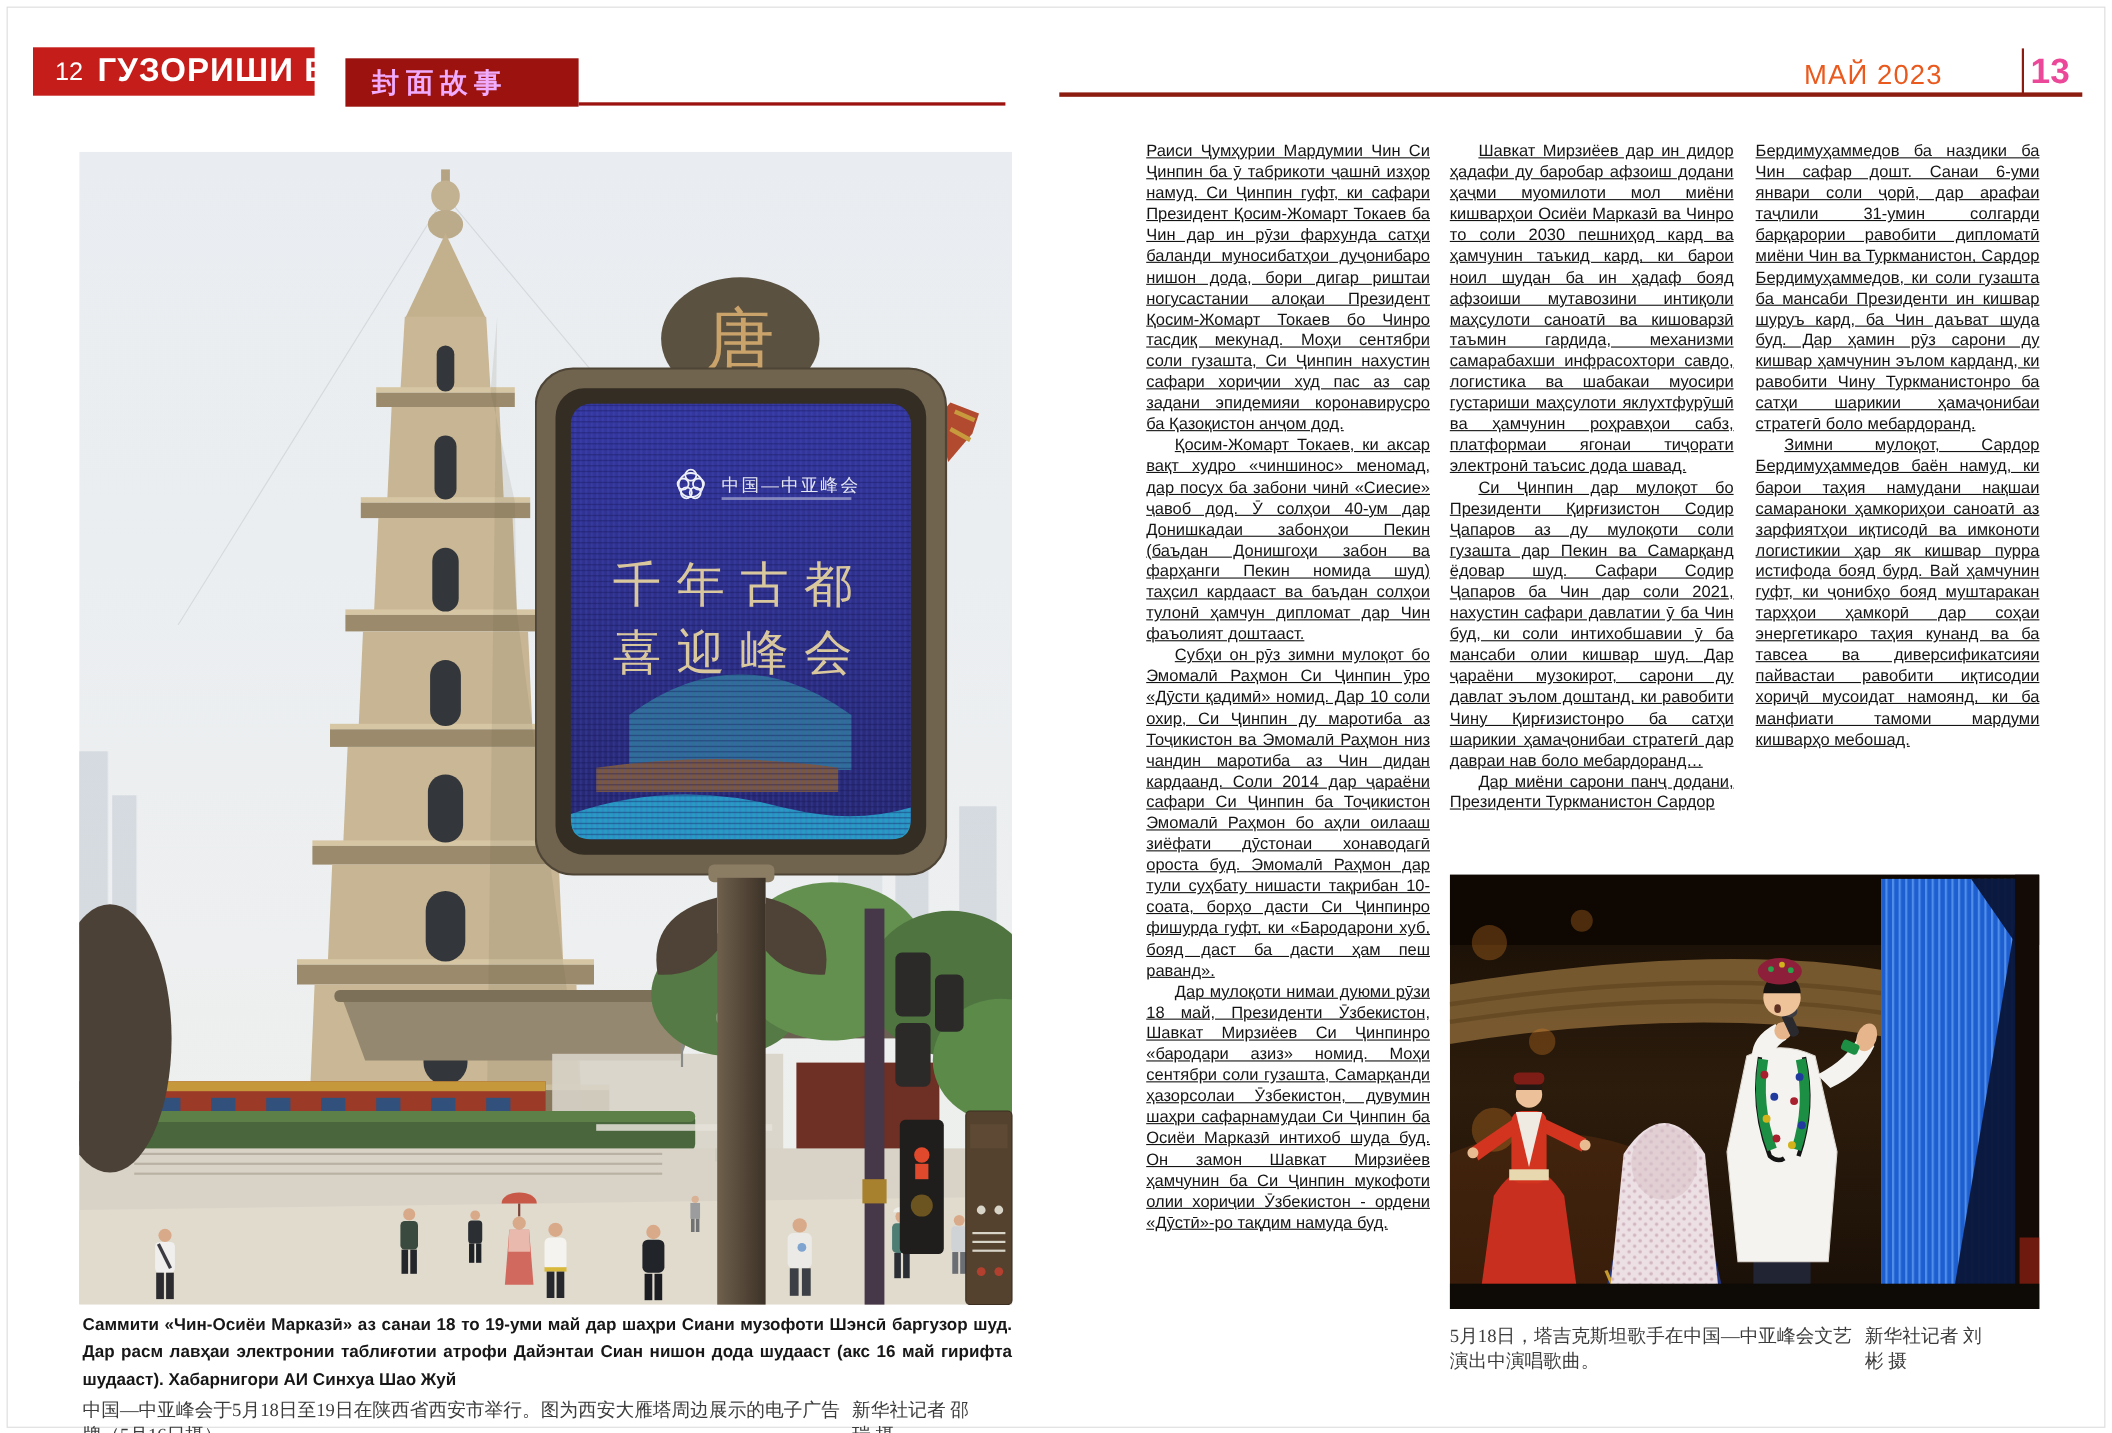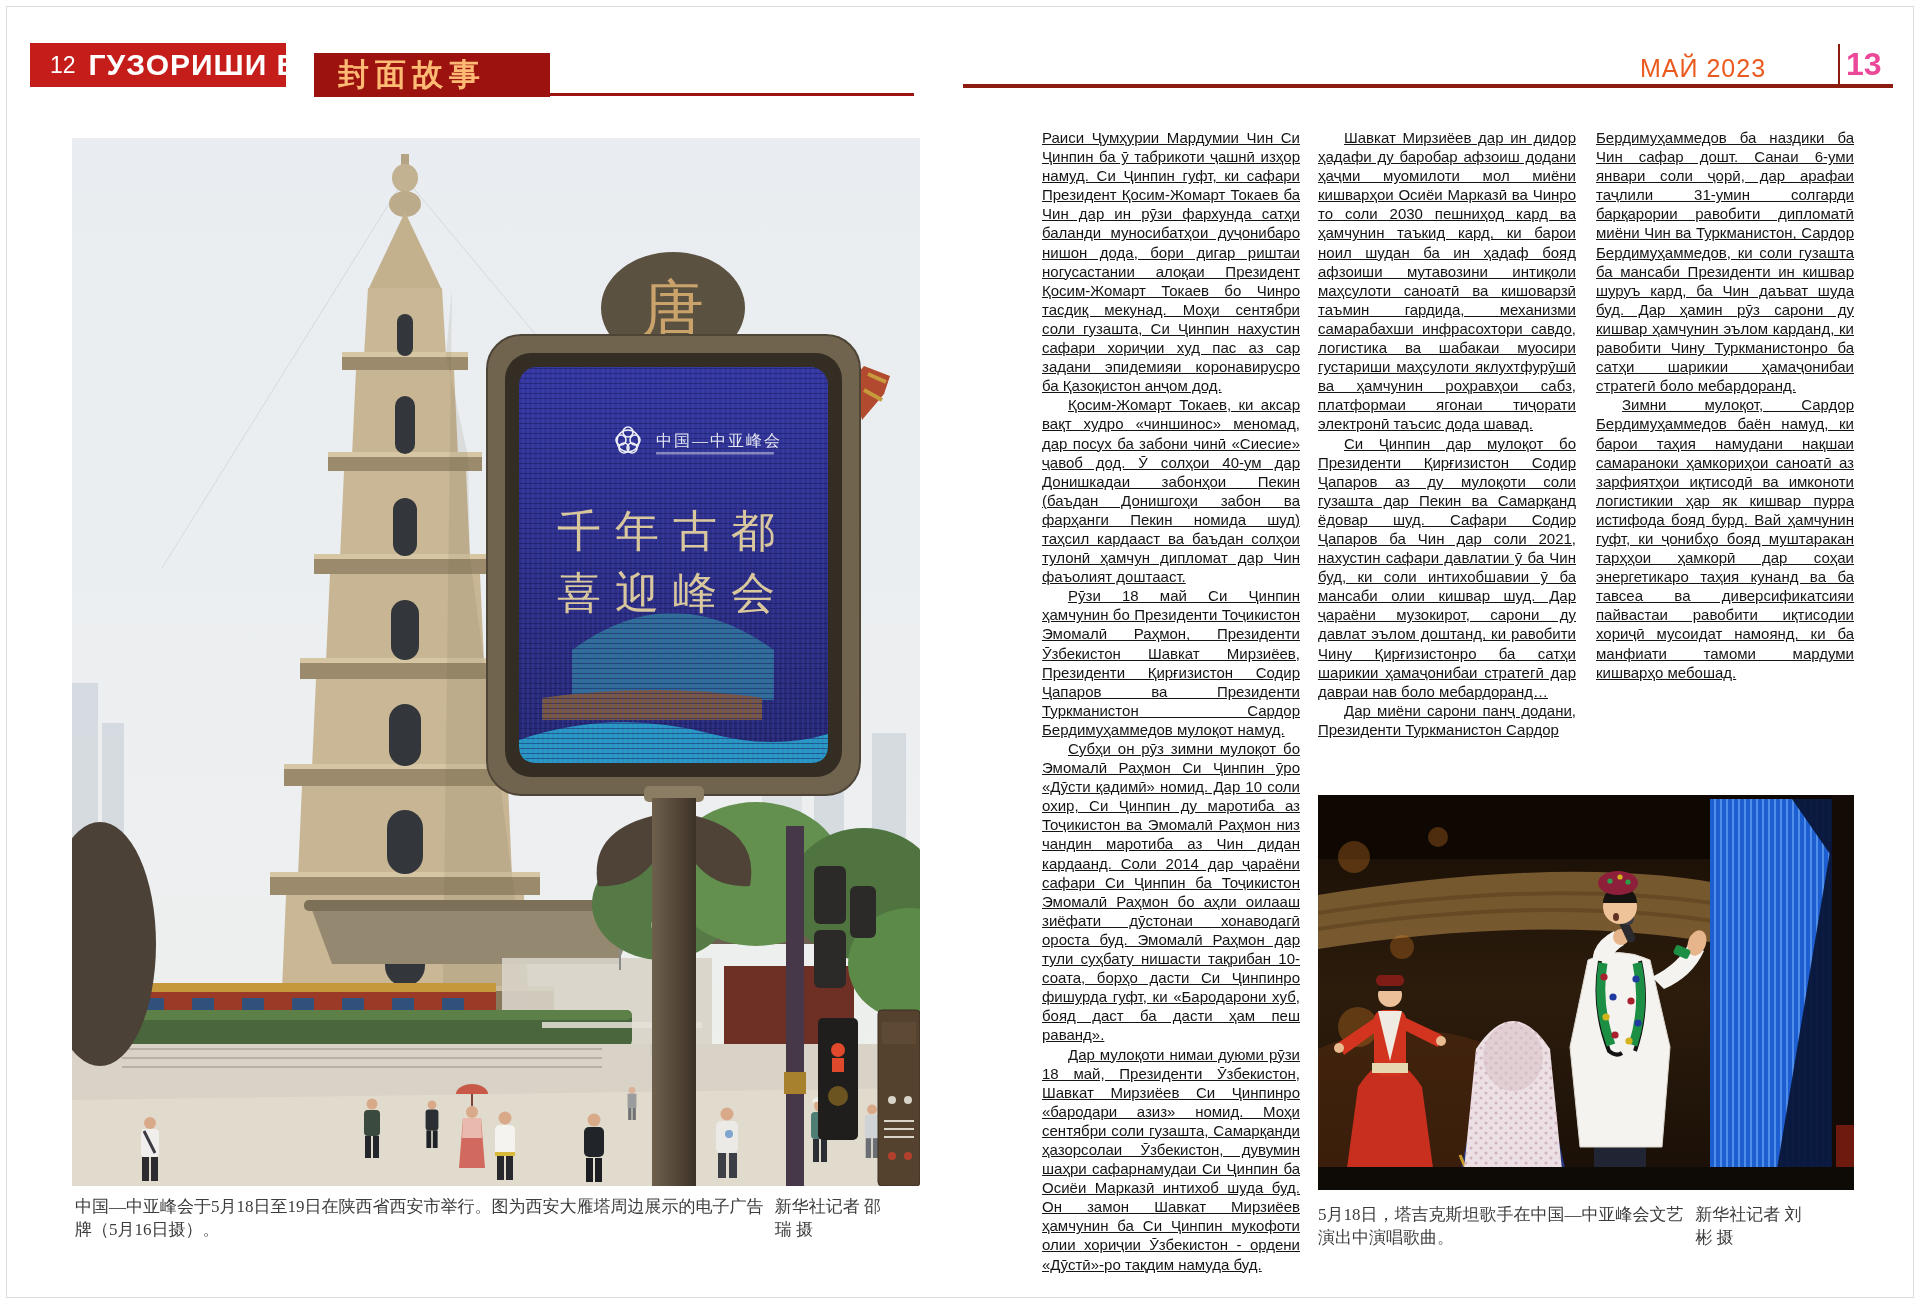--- a/index.html
+++ b/index.html
@@ -6,22 +6,22 @@
   #page{position:relative;width:1920px;height:1303px;background:#ffffff;overflow:hidden;
         font-family:"Liberation Sans","DejaVu Sans",sans-serif;color:#161616;}
   .abs{position:absolute;}
   
   .page-edge{left:6px;top:6px;width:1906px;height:1290px;border:1px solid #dcdcdc;}
 
   
   .red-bar{left:30px;top:43px;width:256px;height:44px;background:#c41d1a;display:flex;align-items:center;}
   .red-bar .num{color:#fff;font-size:23px;margin-left:20px;}
   .red-bar .ttl{color:#fff;font-weight:bold;font-size:30px;margin-left:13px;letter-spacing:1px;white-space:nowrap;}
-  .cn-box{left:314px;top:53px;width:236px;height:44px;background:#9b120e;color:#fdba74;
-          font-size:31px;font-weight:bold;display:flex;align-items:center;padding-left:24px;
+  .cn-box{left:314px;top:53px;width:212px;height:44px;background:#9b120e;color:#f0abfc;
+          font-size:25px;font-weight:bold;display:flex;align-items:center;padding-left:24px;
           letter-spacing:6px;box-sizing:border-box;font-family:"Liberation Serif","DejaVu Serif",serif;}
   .cn-underline{left:526px;top:93px;width:388px;height:3px;background:#9b120e;}
   .may{left:1640px;top:54px;width:190px;text-align:left;color:#ea5a1e;font-size:25px;letter-spacing:1px;}
   .vline{left:1838px;top:44px;width:2px;height:42px;background:#8c1b10;}
   .pnum13{left:1846px;top:46px;color:#ec4899;font-size:32px;font-weight:bold;}
   .hrule-right{left:963px;top:84px;width:930px;height:4px;background:#8c1b10;}
 
   
   .qr-panel{left:80px;top:148px;width:130px;text-align:center;}
   .qr{position:relative;width:94px;height:94px;margin:0 auto;background:#fff;border:3px solid #fff;box-sizing:border-box;}
@@ -343,30 +343,30 @@
       <text x="601" y="470" text-anchor="middle" font-size="44" letter-spacing="14" fill="#d9c79d" font-family="'Liberation Serif',serif">喜迎峰会</text>
       <rect x="572" y="648" width="60" height="16" rx="5" fill="#8b7d64"></rect>
       <rect x="580" y="660" width="44" height="388" fill="url(#postg)"></rect>
       <path d="M580 678 Q516 694 526 748 Q560 750 580 726 Z" fill="#4e4336"></path>
       <path d="M624 678 Q688 694 678 748 Q644 750 624 726 Z" fill="#4e4336"></path>
     </g>
   </svg>
   </div>
 
   <div class="abs cap-left">
+    <p class="cap-tj">Саммити «Чин-Осиёи Марказӣ» аз санаи 18 то 19-уми май дар шаҳри Сиани музофоти Шэнсӣ баргузор шуд. Дар расм лавҳаи электронии таблиғотии атрофи Дайэнтаи Сиан нишон дода шудааст (акс 16 май гирифта шудааст). Хабарнигори АИ Синхуа Шао Жуй</p>
     <div class="cap-cn">
       <span>中国—中亚峰会于5月18日至19日在陕西省西安市举行。图为西安大雁塔周边展示的电子广告牌（5月16日摄）。</span>
       <span>新华社记者 邵瑞 摄</span>
     </div>
   </div>
 
   <div class="col c1">
     <p class="ni">Раиси Ҷумҳурии Мардумии Чин Си Ҷинпин ба ӯ табрикоти ҷашнӣ изҳор намуд. Си Ҷинпин гуфт, ки сафари Президент Қосим-Жомарт Токаев ба Чин дар ин рӯзи фархунда сатҳи баланди муносибатҳои дуҷонибаро нишон дода, бори дигар риштаи ногусастании алоқаи Президент Қосим-Жомарт Токаев бо Чинро тасдиқ мекунад. Моҳи сентябри соли гузашта, Си Ҷинпин нахустин сафари хориҷии худ пас аз сар задани эпидемияи коронавирусро ба Қазоқистон анҷом дод.</p>
     <p>Қосим-Жомарт Токаев, ки аксар вақт худро «чиншинос» меномад, дар посух ба забони чинӣ «Сиесие» ҷавоб дод. Ӯ солҳои 40-ум дар Донишкадаи забонҳои Пекин (баъдан Донишгоҳи забон ва фарҳанги Пекин номида шуд) таҳсил кардааст ва баъдан солҳои тулонӣ ҳамчун дипломат дар Чин фаъолият доштааст.</p>
-    <p>Рӯзи 18 май Си Ҷинпин ҳамчунин бо Президенти Тоҷикистон Эмомалӣ Раҳмон, Президенти Ӯзбекистон Шавкат Мирзиёев, Президенти Қирғизистон Содир Ҷапаров ва Президенти Туркманистон Сардор Бердимуҳаммедов мулоқот намуд.</p>
     <p>Субҳи он рӯз зимни мулоқот бо Эмомалӣ Раҳмон Си Ҷинпин ӯро «Дӯсти қадимӣ» номид. Дар 10 соли охир, Си Ҷинпин ду маротиба аз Тоҷикистон ва Эмомалӣ Раҳмон низ чандин маротиба аз Чин дидан кардаанд. Соли 2014 дар ҷараёни сафари Си Ҷинпин ба Тоҷикистон Эмомалӣ Раҳмон бо аҳли оилааш зиёфати дӯстонаи хонаводагӣ ороста буд. Эмомалӣ Раҳмон дар тули суҳбату нишасти тақрибан 10-соата, борҳо дасти Си Ҷинпинро фишурда гуфт, ки «Бародарони хуб, бояд даст ба дасти ҳам пеш раванд».</p>
     <p>Дар мулоқоти нимаи дуюми рӯзи 18 май, Президенти Ӯзбекистон, Шавкат Мирзиёев Си Ҷинпинро «бародари азиз» номид. Моҳи сентябри соли гузашта, Самарқанди ҳазорсолаи Ӯзбекистон, дувумин шаҳри сафарнамудаи Си Ҷинпин ба Осиёи Марказӣ интихоб шуда буд. Он замон Шавкат Мирзиёев ҳамчунин ба Си Ҷинпин мукофоти олии хориҷии Ӯзбекистон - ордени «Дӯстӣ»-ро тақдим намуда буд.</p>
   </div>
   <div class="col c2">
     <p>Шавкат Мирзиёев дар ин дидор ҳадафи ду баробар афзоиш додани ҳаҷми муомилоти мол миёни кишварҳои Осиёи Марказӣ ва Чинро то соли 2030 пешниҳод кард ва ҳамчунин таъкид кард, ки барои ноил шудан ба ин ҳадаф бояд афзоиши мутавозини интиқоли маҳсулоти саноатӣ ва кишоварзӣ таъмин гардида, механизми самарабахши инфрасохтори савдо, логистика ва шабакаи муосири густариши маҳсулоти яклухтфурӯшӣ ва ҳамчунин роҳравҳои сабз, платформаи ягонаи тиҷорати электронӣ таъсис дода шавад.</p>
     <p>Си Ҷинпин дар мулоқот бо Президенти Қирғизистон Содир Ҷапаров аз ду мулоқоти соли гузашта дар Пекин ва Самарқанд ёдовар шуд. Сафари Содир Ҷапаров ба Чин дар соли 2021, нахустин сафари давлатии ӯ ба Чин буд, ки соли интихобшавии ӯ ба мансаби олии кишвар шуд. Дар ҷараёни музокирот, сарони ду давлат эълом доштанд, ки равобити Чину Қирғизистонро ба сатҳи шарикии ҳамаҷонибаи стратегӣ дар давраи нав боло мебардоранд…</p>
     <p>Дар миёни сарони панҷ додани, Президенти Туркманистон Сардор</p>
   </div>
   <div class="col c3">
     <p class="ni">Бердимуҳаммедов ба наздики ба Чин сафар дошт. Санаи 6-уми январи соли ҷорӣ, дар арафаи таҷлили 31-умин солгарди барқарории равобити дипломатӣ миёни Чин ва Туркманистон, Сардор Бердимуҳаммедов, ки соли гузашта ба мансаби Президенти ин кишвар шуруъ кард, ба Чин даъват шуда буд. Дар ҳамин рӯз сарони ду кишвар ҳамчунин эълом карданд, ки равобити Чину Туркманистонро ба сатҳи шарикии ҳамаҷонибаи стратегӣ боло мебардоранд.</p>

